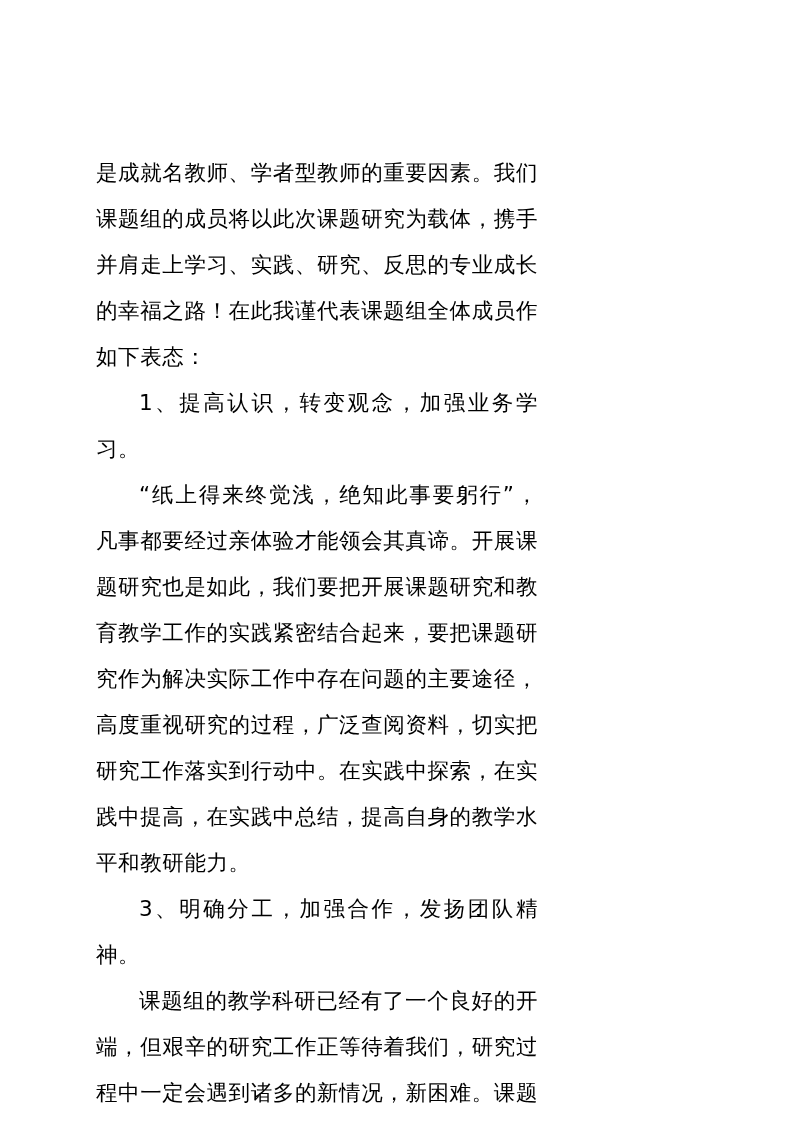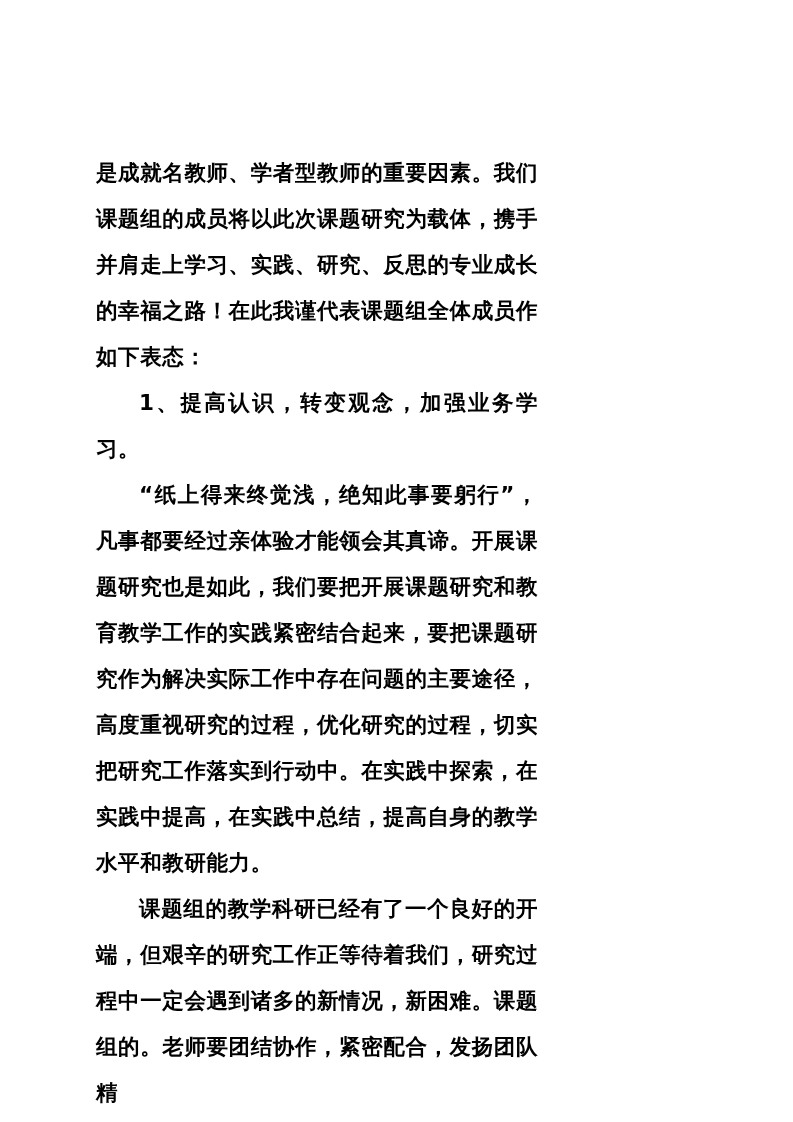--- a/index.html
+++ b/index.html
@@ -14,21 +14,20 @@
     color: #000000;
     overflow: hidden;
   }
   .page {
     position: relative;
     width: 634px;
     height: 1122px;
     background: #ffffff;
     box-sizing: border-box;
     padding: 150px 96px 60px 96px;
-    font-weight: bold;
   }
   .doc-body {
     font-size: 21.5px;
     line-height: 46px;
     letter-spacing: 0.6px;
     text-align: justify;
     text-justify: inter-ideograph;
   }
   .para {
     margin: 0;
@@ -39,16 +38,17 @@
     text-indent: 43px;
   }
 </style>
 </head>
 <body>
 
 <div class="page">
   <div class="doc-body">
     <p class="para">是成就名教师、学者型教师的重要因素。我们课题组的成员将以此次课题研究为载体，携手并肩走上学习、实践、研究、反思的专业成长的幸福之路！在此我谨代表课题组全体成员作如下表态：</p>
     <p class="para indent">1、提高认识，转变观念，加强业务学习。</p>
-    <p class="para indent">“纸上得来终觉浅，绝知此事要躬行”，凡事都要经过亲体验才能领会其真谛。开展课题研究也是如此，我们要把开展课题研究和教育教学工作的实践紧密结合起来，要把课题研究作为解决实际工作中存在问题的主要途径，高度重视研究的过程，优化研究的过程，切实把研究工作落实到行动中。在实践中探索，在实践中提高，在实践中总结，提高自身的教学水平和教研能力。</p>
+    <p class="para indent">“纸上得来终觉浅，绝知此事要躬行”，凡事都要经过亲体验才能领会其真谛。开展课题研究也是如此，我们要把开展课题研究和教育教学工作的实践紧密结合起来，要把课题研究作为解决实际工作中存在问题的主要途径，高度重视研究的过程，广泛查阅资料，切实把研究工作落实到行动中。在实践中探索，在实践中提高，在实践中总结，提高自身的教学水平和教研能力。</p>
+    <p class="para indent">3、明确分工，加强合作，发扬团队精神。</p>
     <p class="para indent">课题组的教学科研已经有了一个良好的开端，但艰辛的研究工作正等待着我们，研究过程中一定会遇到诸多的新情况，新困难。课题组的。老师要团结协作，紧密配合，发扬团队精</p>
   </div>
 </div>
 
 </body></html>

